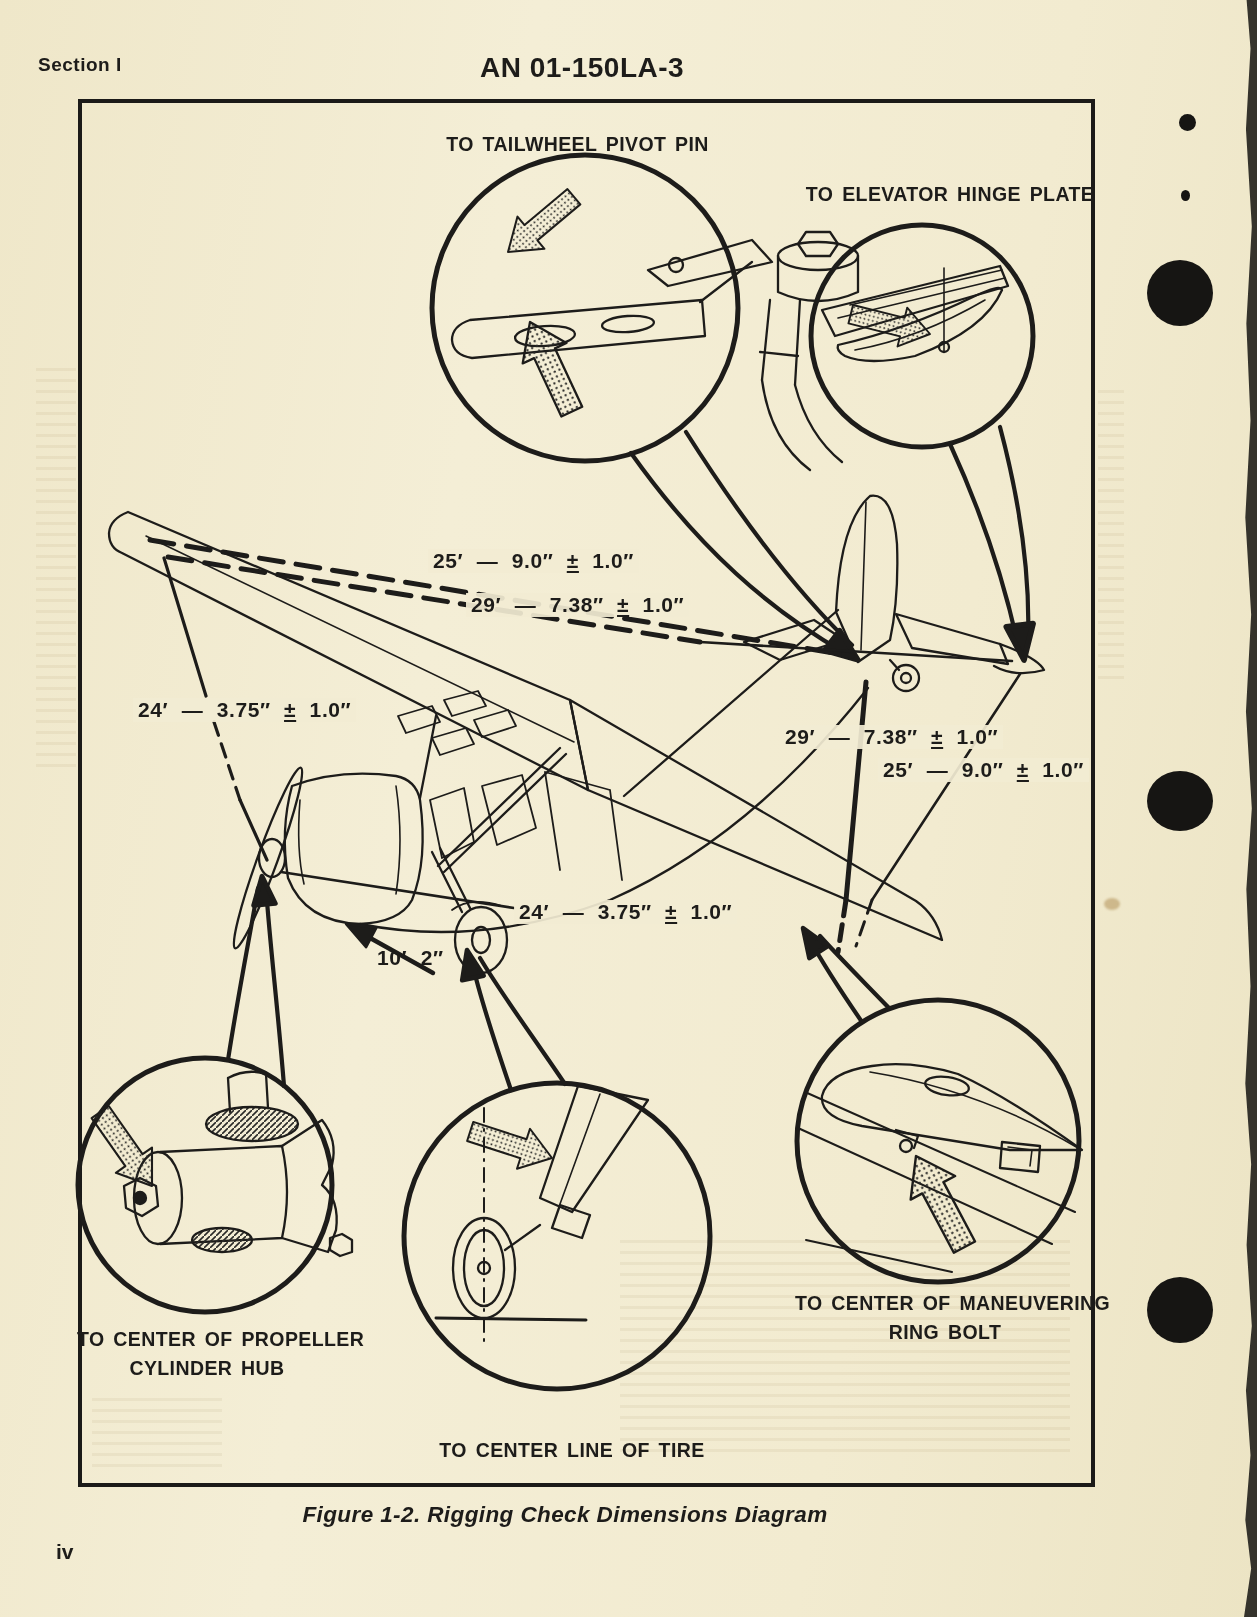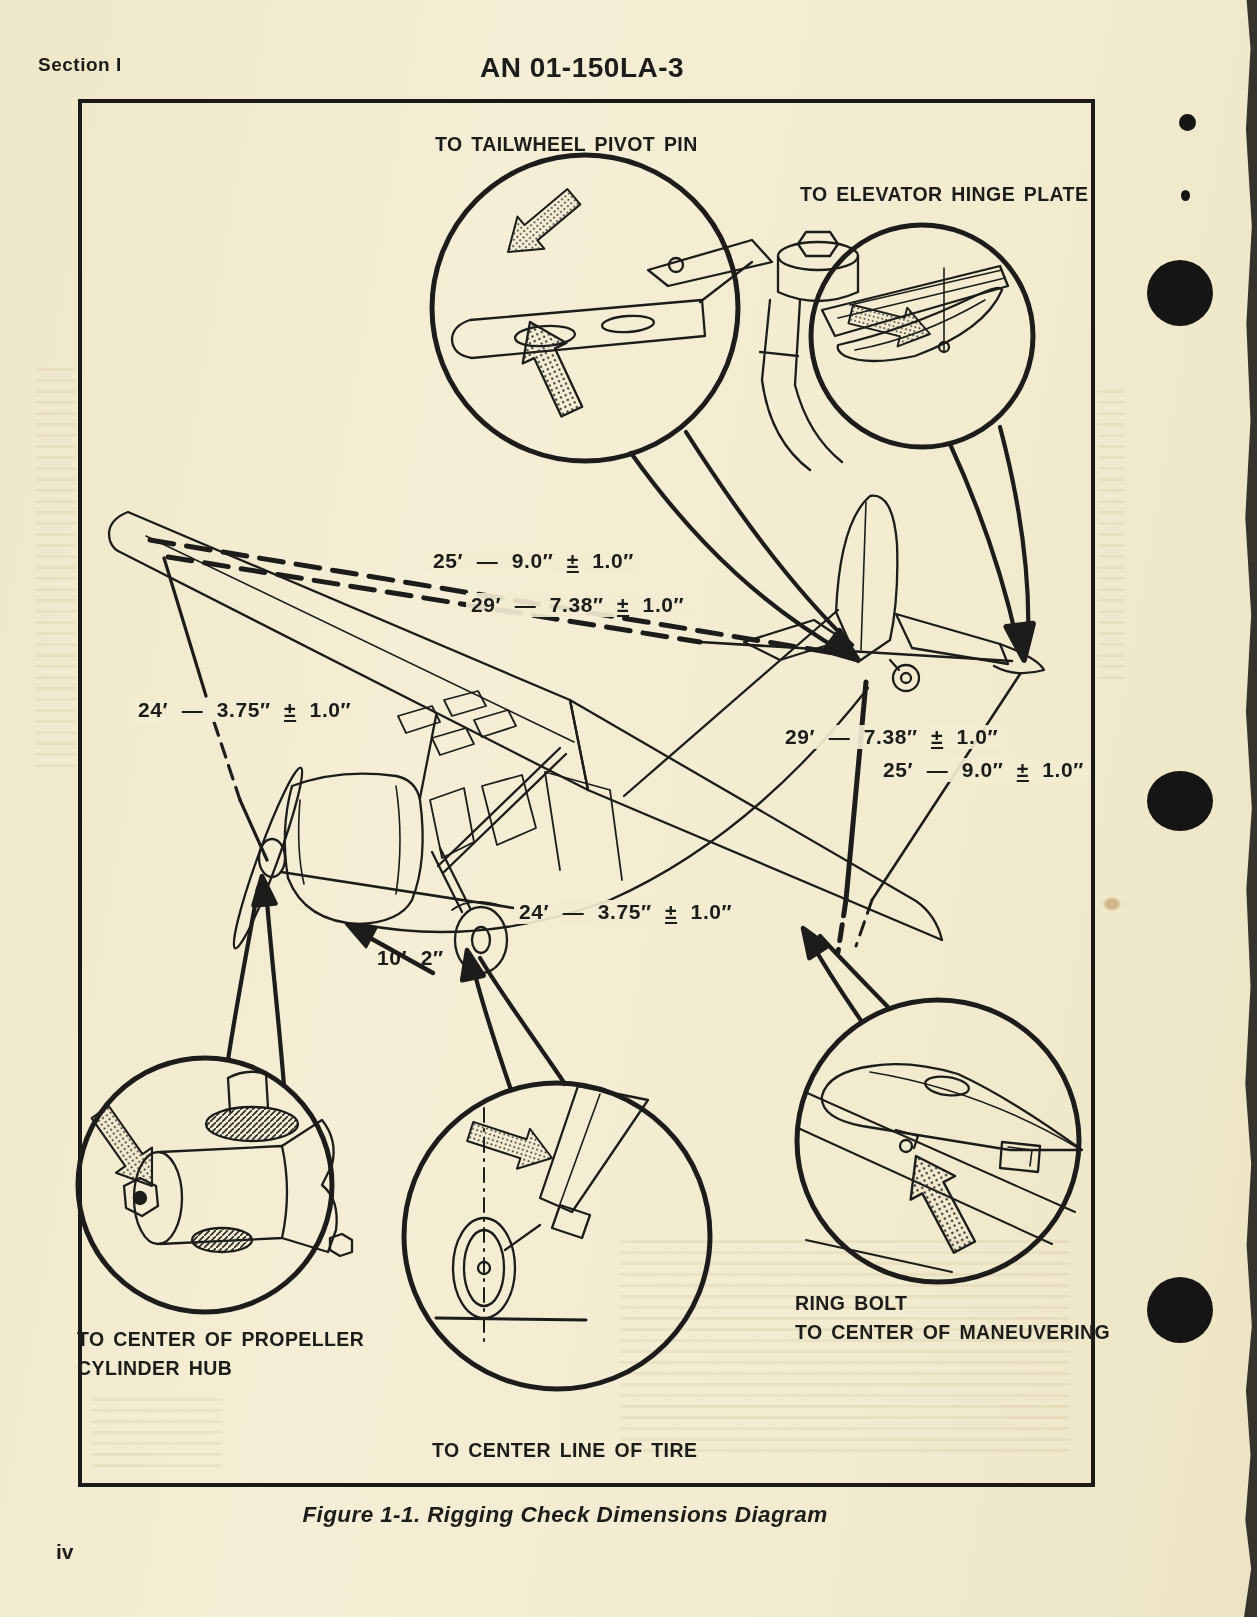--- a/index.html
+++ b/index.html
@@ -10,21 +10,21 @@
   }
   .abs{position:absolute;}
   .hdr{font-weight:bold;font-size:19px;letter-spacing:.5px;}
   .doc-box{
     left:78px;top:99px;width:1009px;height:1380px;
     border:4px solid #1b1a18;background:transparent;z-index:1;
   }
   svg.art{left:0;top:0;z-index:2;}
   .lbl{
     font-weight:bold;font-size:19.5px;letter-spacing:.4px;word-spacing:3px;
-    line-height:1.5;z-index:4;white-space:nowrap;
+    text-align:center;line-height:1.5;z-index:4;white-space:nowrap;
   }
   .dim{
     font-weight:bold;font-size:21px;letter-spacing:.6px;word-spacing:7px;
     white-space:nowrap;z-index:4;background:rgba(242,236,210,.92);padding:0 5px;
   }
   .pm{text-decoration:underline;text-underline-offset:3px;}
   .caption{
     font-weight:bold;font-style:italic;font-size:22.5px;letter-spacing:.4px;
     text-align:center;z-index:4;
   }
@@ -211,22 +211,22 @@
 </svg>
 
 <div class="abs lbl" style="left:435px;top:130px;width:285px;">TO TAILWHEEL PIVOT PIN</div>
 <div class="abs lbl" style="left:800px;top:180px;width:300px;">TO ELEVATOR HINGE PLATE</div>
 <div class="abs lbl" style="left:77px;top:1325px;width:260px;">
   <div>TO CENTER OF PROPELLER</div>
   <div>CYLINDER HUB</div>
 </div>
 <div class="abs lbl" style="left:432px;top:1436px;width:280px;">TO CENTER LINE OF TIRE</div>
 <div class="abs lbl" style="left:795px;top:1289px;width:300px;">
+  <div>TO CENTER OF MANEUVERING</div>
   <div>RING BOLT</div>
-  <div>TO CENTER OF MANEUVERING</div>
 </div>
 
 <div class="abs dim" style="left:428px;top:549px;">
   <span>25′ — 9.0″</span>
   <span class="pm">±</span>
   <span>1.0″</span>
 </div>
 <div class="abs dim" style="left:466px;top:593px;">
   <span>29′ — 7.38″</span>
   <span class="pm">±</span>
@@ -249,21 +249,21 @@
 </div>
 <div class="abs dim" style="left:514px;top:900px;">
   <span>24′ — 3.75″</span>
   <span class="pm">±</span>
   <span>1.0″</span>
 </div>
 <div class="abs dim" style="left:372px;top:946px;background:transparent;">
   <span>10′ 2″</span>
 </div>
 
-<div class="abs caption" style="left:40px;top:1502px;width:1050px;">Figure 1-1. Rigging Check Dimensions Diagram</div>
+<div class="abs caption" style="left:40px;top:1502px;width:1050px;">Figure 1-2. Rigging Check Dimensions Diagram</div>
 <div class="abs pagenum" style="left:48px;top:1540px;margin-left:8px;">iv</div>
 
 <div class="abs hole" style="left:1147px;top:260px;width:66px;height:66px;"></div>
 <div class="abs hole" style="left:1147px;top:771px;width:66px;height:60px;"></div>
 <div class="abs hole" style="left:1147px;top:1277px;width:66px;height:66px;"></div>
 <div class="abs hole" style="left:1179px;top:114px;width:17px;height:17px;"></div>
 <div class="abs hole" style="left:1181px;top:190px;width:9px;height:11px;"></div>
 <div class="abs torn-edge"></div>
 
 </body></html>

